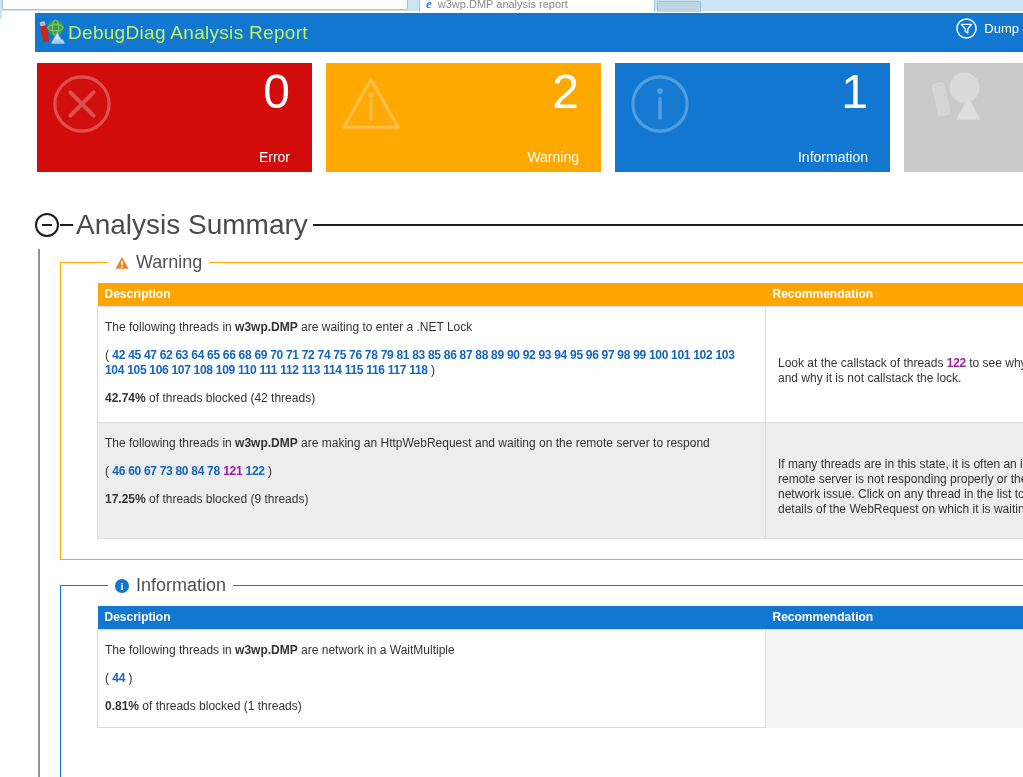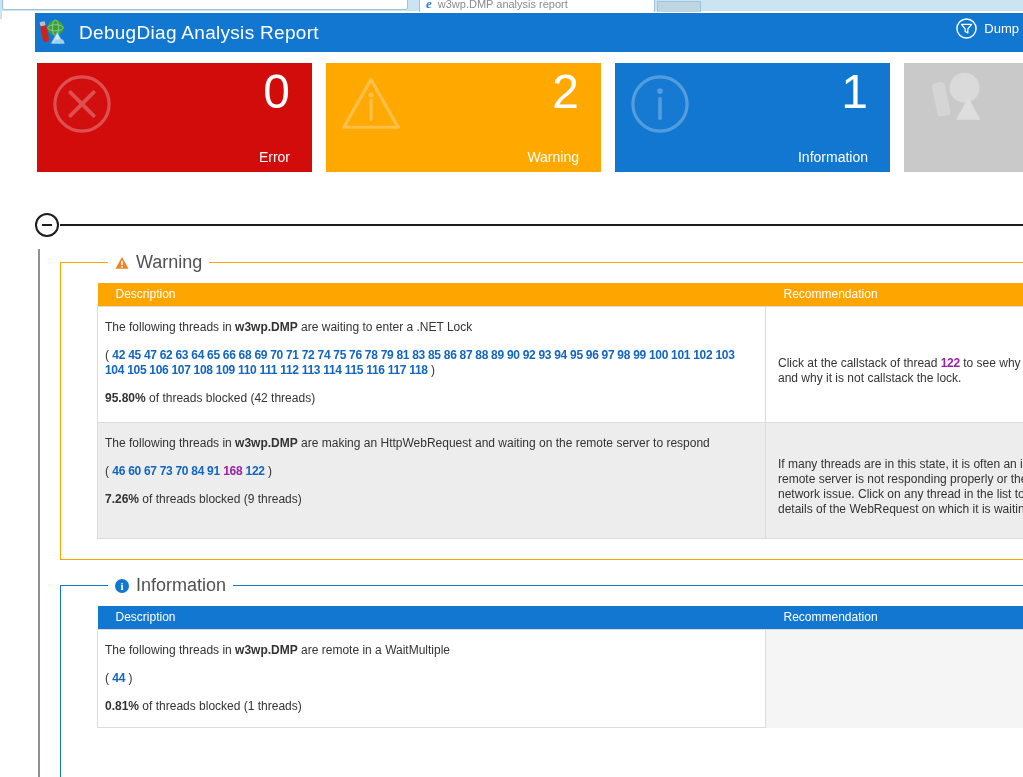--- a/index.html
+++ b/index.html
@@ -12,21 +12,21 @@
   .chrome-left-edge{position:absolute;left:0;top:11px;width:2px;height:8px;background:#cbe4f1;}
   .addr-box{position:absolute;left:2px;top:-4px;width:404px;height:12px;background:#fff;border:1px solid #9dc4da;border-radius:0 0 2px 2px;}
   .tab-active{position:absolute;left:419px;top:-2px;width:234px;height:13px;background:#fff;border:1px solid #9dc4da;border-bottom:none;overflow:hidden;}
   .tab-inner{display:flex;gap:6px;align-items:flex-end;margin-top:-8px;padding-left:6px;height:19px;}
   .ie-e{color:#2d7fd4;font-weight:bold;font-style:italic;font-size:13px;line-height:13px;font-family:"Liberation Serif",serif;}
   .tab-text{font-size:11px;color:#8a8a8a;white-space:nowrap;line-height:12px;}
   .tab-inactive{position:absolute;left:657px;top:1px;width:42px;height:10px;background:#bfd6e2;border:1px solid #9dc4da;border-bottom:none;}
   
   .header{position:absolute;left:35px;top:13px;width:988px;height:39px;background:#1177d1;display:flex;align-items:center;}
   .logo-box{width:28px;height:28px;margin-left:3px;flex:none;}
-  .header-title{color:#ffffff;font-size:19px;font-weight:300;margin-left:13px;letter-spacing:.3px;white-space:nowrap;}
+  .header-title{color:#bef264;font-size:19px;font-weight:300;margin-left:2px;letter-spacing:.3px;white-space:nowrap;}
   .header-action{position:absolute;right:4px;top:0;height:31px;display:flex;align-items:center;gap:6px;color:#fff;font-size:13px;cursor:pointer;}
   
   .tiles{position:absolute;left:37px;top:63px;display:flex;gap:14px;}
   .tile{width:275px;height:109px;position:relative;flex:none;}
   .tile-error{background:#d20b0b;}
   .tile-warning{background:#ffa800;}
   .tile-info{background:#1177d1;}
   .tile-gray{background:#c9c9c9;}
   .tile-icon{position:absolute;left:14px;top:10px;opacity:.28;}
   .tile-icon-gray{position:absolute;left:16px;top:6px;}
@@ -43,21 +43,21 @@
   .sections{position:absolute;left:60px;top:252px;width:1190px;}
   fieldset{margin:0;padding:4px 0 20px 36px;}
   fieldset.fs-warning{border:1px solid #ffa500;}
   fieldset.fs-info{border:1px solid #1177d1;margin-top:15px;padding-bottom:60px;}
   legend{display:flex;align-items:center;gap:7px;margin-left:11px;padding:0 7px;font-size:18px;color:#515151;}
   .legend-tri{flex:none;}
   .legend-i{flex:none;width:14px;height:14px;border-radius:50%;background:#1177d1;color:#fff;
     font-family:"Liberation Serif",serif;font-weight:bold;font-size:11px;line-height:14px;text-align:center;}
   
   table{border-collapse:collapse;table-layout:fixed;width:1145px;margin-top:6px;font-size:12px;color:#333;}
-  th{color:#fff;font-weight:normal;text-align:left;font-size:12px;padding:4px 8px 5px 18px;height:13px;}
+  th{color:#fff;font-weight:bold;text-align:left;font-size:12px;padding:4px 8px 5px 7px;height:13px;}
   .fs-warning th{background:#ffa500;}
   .fs-info th{background:#1177d1;}
   td{border:1px solid #dcdcdc;vertical-align:top;padding:0 12px 12px 7px;}
   td.cell-rec{vertical-align:middle;padding:8px 12px;}
   tr.wrow{height:116px;}
   tr.irow{height:98px;}
   tr.row-alt td{background:#ededed;}
   td.cell-rec-empty{background:#f5f5f5;border-bottom:none;}
   .para{margin:13px 0 0 0;line-height:15px;}
   .seg-plain{font-weight:normal;}
@@ -139,20 +139,21 @@
     <div class="tile-label"></div>
   </div>
 </div>
 
 <div class="summary-head">
   <svg class="collapse-btn" viewBox="0 0 26 26" width="26" height="26">
     <circle cx="13" cy="13" r="11" fill="#ffffff" stroke="#1d1d1d" stroke-width="2"></circle>
     <path d="M8 13 L18 13" stroke="#1d1d1d" stroke-width="2"></path>
   </svg>
   <div class="head-dash"></div>
+  <div class="summary-title">Analysis Summary</div>
   <div class="head-rule"></div>
 </div>
 <div class="summary-vline"></div>
 
 <div class="sections">
 
   <fieldset class="fs-warning">
     <legend>
       <svg class="legend-tri" viewBox="0 0 16 16" width="14" height="14">
         <path d="M8 1 L15.5 14.5 L0.5 14.5 Z" fill="#ef8222"></path>
@@ -168,31 +169,31 @@
         </colgroup>
       <tbody>
           <tr>
         <th>Description</th>
         <th>Recommendation</th>
       </tr>
       <tr class="wrow">
         <td class="cell-desc">
               <p class="para"><span class="seg-plain">The following threads in </span><span class="seg-bold">w3wp.DMP</span><span class="seg-plain"> are waiting to enter a .NET Lock</span></p>
               <p class="para"><span class="seg-plain">( </span><span class="seg-link">42 45 47 62 63 64 65 66 68 69 70 71 72 74 75 76 78 79 81 83 85 86 87 88 89 90 92 93 94 95 96 97 98 99 100 101 102 103</span><br><span class="seg-link">104 105 106 107 108 109 110 111 112 113 114 115 116 117 118</span><span class="seg-plain"> )</span></p>
-              <p class="para"><span class="seg-bold">95.80%</span><span class="seg-plain"> of threads blocked (42 threads)</span></p>
+              <p class="para"><span class="seg-bold">42.74%</span><span class="seg-plain"> of threads blocked (42 threads)</span></p>
             </td>
         <td class="cell-rec">
-              <p class="para"><span class="seg-plain">Click at the callstack of thread </span><span class="seg-visited">122</span><span class="seg-plain"> to see why that</span><br><span class="seg-plain">and why it is not callstack the lock.</span></p>
+              <p class="para"><span class="seg-plain">Look at the callstack of threads </span><span class="seg-visited">122</span><span class="seg-plain"> to see why that</span><br><span class="seg-plain">and why it is not callstack the lock.</span></p>
             </td>
       </tr>
       <tr class="wrow row-alt">
         <td class="cell-desc">
               <p class="para"><span class="seg-plain">The following threads in </span><span class="seg-bold">w3wp.DMP</span><span class="seg-plain"> are making an HttpWebRequest and waiting on the remote server to respond</span></p>
-              <p class="para"><span class="seg-plain">( </span><span class="seg-link">46 60 67 73 70 84 91</span><span class="seg-plain"> </span><span class="seg-visited">168</span><span class="seg-plain"> </span><span class="seg-link">122</span><span class="seg-plain"> )</span></p>
-              <p class="para"><span class="seg-bold">7.26%</span><span class="seg-plain"> of threads blocked (9 threads)</span></p>
+              <p class="para"><span class="seg-plain">( </span><span class="seg-link">46 60 67 73 80 84 78</span><span class="seg-plain"> </span><span class="seg-visited">121</span><span class="seg-plain"> </span><span class="seg-link">122</span><span class="seg-plain"> )</span></p>
+              <p class="para"><span class="seg-bold">17.25%</span><span class="seg-plain"> of threads blocked (9 threads)</span></p>
             </td>
         <td class="cell-rec">
               <p class="para"><span class="seg-plain">If many threads are in this state, it is often an indic</span><br><span class="seg-plain">remote server is not responding properly or there</span><br><span class="seg-plain">network issue. Click on any thread in the list to the</span><br><span class="seg-plain">details of the WebRequest on which it is waiting</span></p>
             </td>
       </tr>
     </tbody>
       </table>
   </fieldset>
 
   <fieldset class="fs-info">
@@ -205,21 +206,21 @@
           <col style="width:668px">
           <col style="width:477px">
         </colgroup>
       <tbody>
           <tr>
         <th>Description</th>
         <th>Recommendation</th>
       </tr>
       <tr class="irow">
         <td class="cell-desc">
-              <p class="para"><span class="seg-plain">The following threads in </span><span class="seg-bold">w3wp.DMP</span><span class="seg-plain"> are remote in a WaitMultiple</span></p>
+              <p class="para"><span class="seg-plain">The following threads in </span><span class="seg-bold">w3wp.DMP</span><span class="seg-plain"> are network in a WaitMultiple</span></p>
               <p class="para"><span class="seg-plain">( </span><span class="seg-link">44</span><span class="seg-plain"> )</span></p>
               <p class="para"><span class="seg-bold">0.81%</span><span class="seg-plain"> of threads blocked (1 threads)</span></p>
             </td>
         <td class="cell-rec cell-rec-empty"></td>
       </tr>
     </tbody>
       </table>
   </fieldset>
 
 </div>

